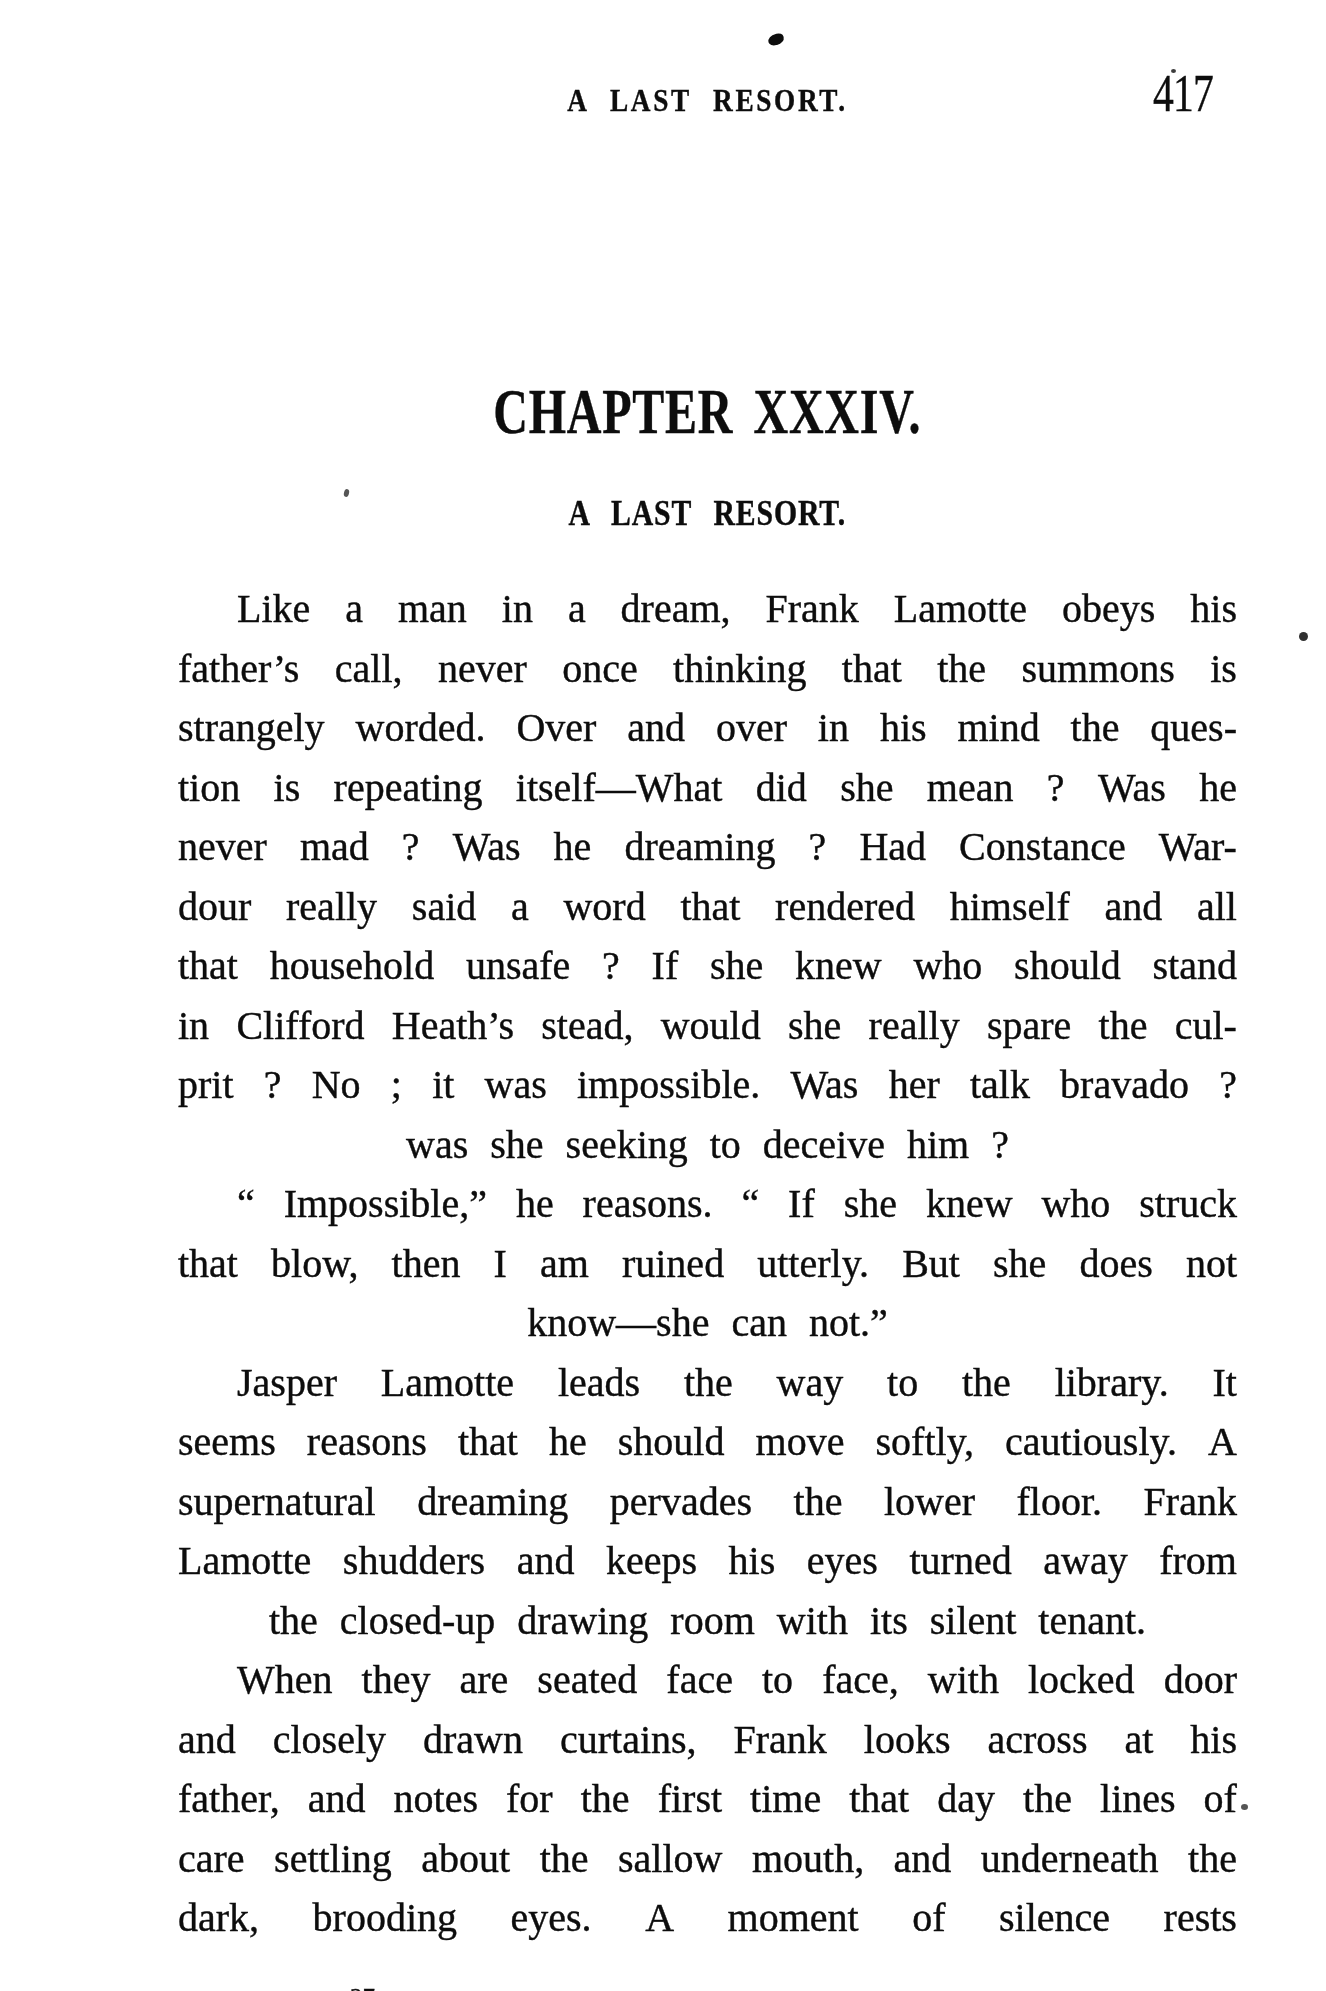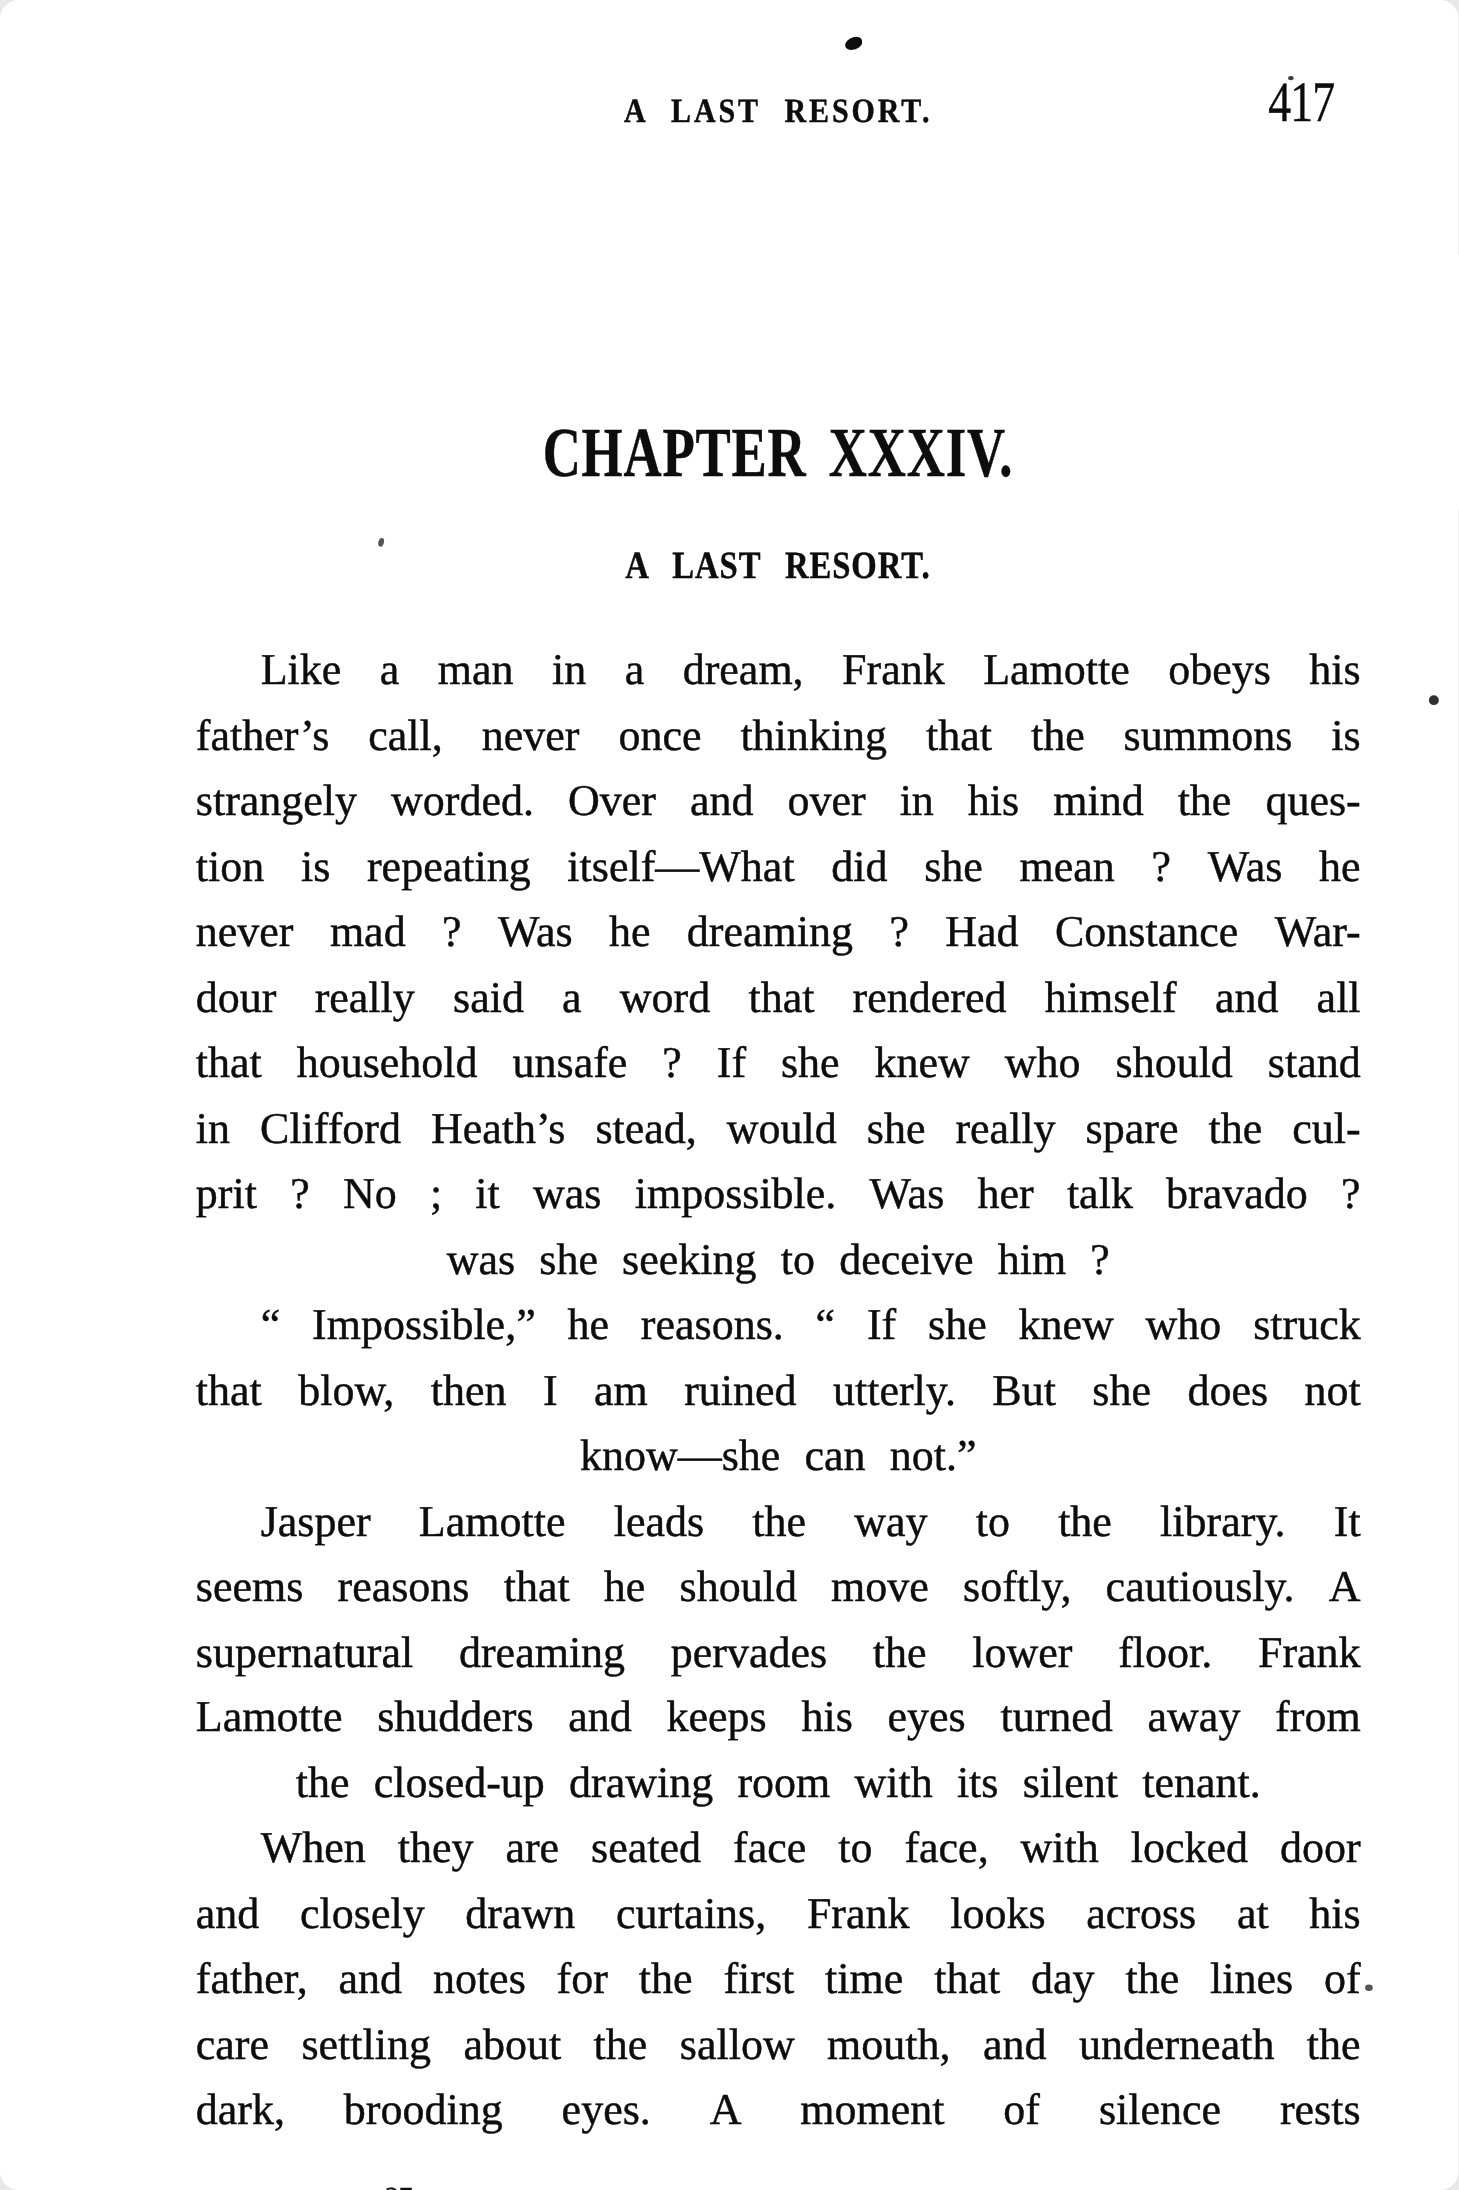--- a/index.html
+++ b/index.html
@@ -9,21 +9,20 @@
   }
   .page {
     position: relative;
     width: 1326px;
     height: 1991px;
     margin: 0 auto;
     background: var(--paper, #ffffff);
     color: var(--ink, #0d0d0d);
     font-family: "Liberation Serif", serif;
     overflow: hidden;
-    border-radius: 17px;
     -webkit-text-stroke: 0.4px currentColor;
   }
 
   
   .running-header {
     position: absolute;
     left: 178px;
     top: 83px;
     width: 1059px;
     text-align: center;

